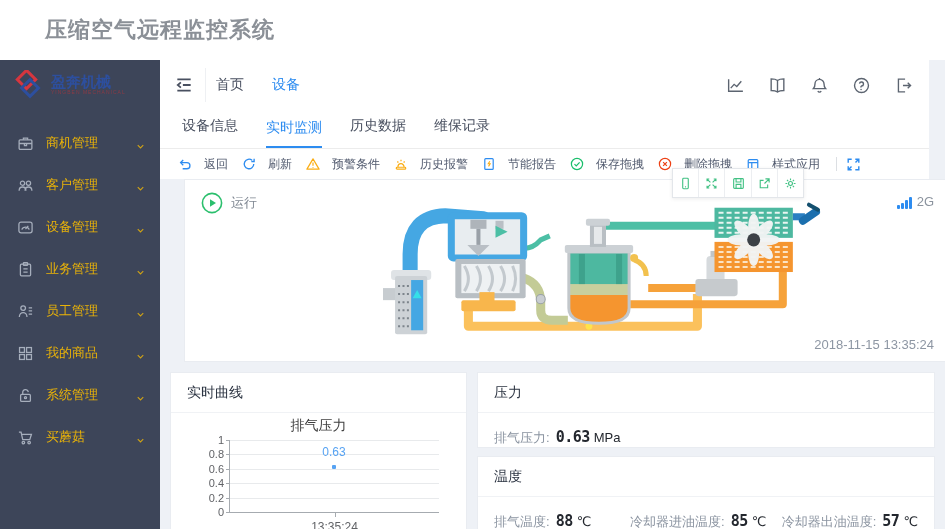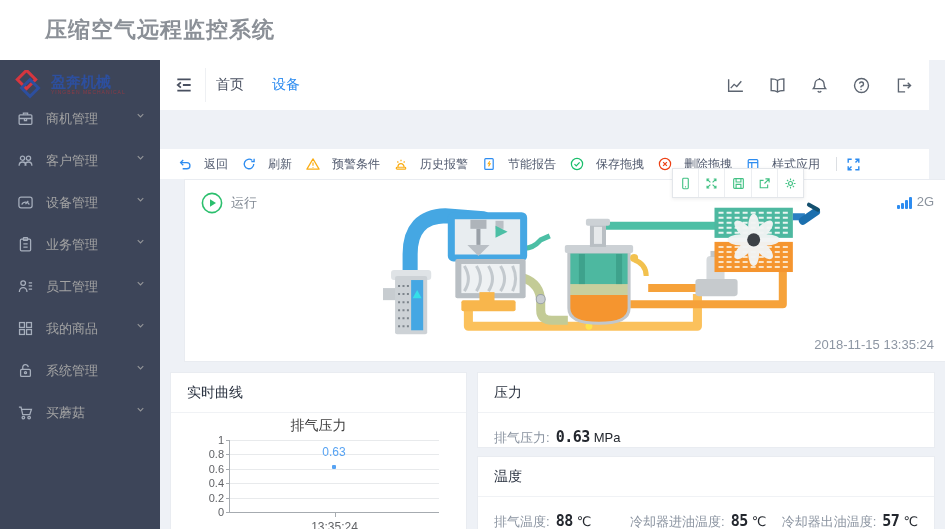--- a/index.html
+++ b/index.html
@@ -7,21 +7,21 @@
        font-family:"Liberation Sans","DejaVu Sans",sans-serif;-webkit-font-smoothing:antialiased;}
   
   .hdr{position:absolute;left:0;top:0;width:945px;height:60px;background:#fff;}
   .hdr-title{position:absolute;left:45px;top:15px;font-size:22px;font-weight:bold;color:#8b9097;letter-spacing:1px;}
   
   .sidebar{position:absolute;left:0;top:60px;width:160px;height:469px;background:#3d4559;}
   .logo{height:50px;display:flex;align-items:center;padding-left:13px;}
   .logo-mark{width:30px;height:30px;margin-right:8px;flex:0 0 auto;}
   .logo-cn{color:#2d4f9e;font-weight:bold;font-size:15px;line-height:15px;}
   .logo-sub{color:#8c3a44;font-size:5px;letter-spacing:1px;line-height:7px;}
-  .menu-item{height:42px;display:flex;align-items:flex-start;padding:0 14px 0 17px;color:#a3a3a3;font-size:13px;cursor:pointer;font-family:Liberation Mono, monospace;}
+  .menu-item{height:42px;display:flex;align-items:flex-end;padding:0 14px 0 17px;color:#eab308;font-size:13px;cursor:pointer;font-family:Liberation Mono, monospace;}
   .mi-icon{width:17px;height:17px;margin-right:12px;flex:0 0 auto;color:#a6aebc;}
   .mi-label{flex:1;}
   .mi-chev{width:11px;height:11px;opacity:.85;}
   
   .main{position:absolute;left:160px;top:60px;width:769px;height:469px;}
   .navbar{position:absolute;left:0;top:0;width:100%;height:50px;background:#fff;}
   .collapse-btn{position:absolute;left:14px;top:15px;width:20px;height:20px;color:#495060;}
   .nav-divider{position:absolute;left:45px;top:8px;width:1px;height:34px;background:#eef0f3;}
   .crumb{position:absolute;top:16px;font-size:14px;color:#495060;cursor:pointer;}
   .crumb.c0{left:56px;}
@@ -208,20 +208,26 @@
             <circle cx="9" cy="9" r="6.6"></circle>
             <path d="M7.1 7.3A1.9 1.9 0 119 9.5c-.5.4-.6.8-.6 1.4"></path>
             <circle cx="8.6" cy="12.7" r=".7" fill="currentColor" stroke="none"></circle>
           </svg>
         <svg class="nico" viewBox="0 0 18 18" fill="none" stroke="currentColor" stroke-width="1.3">
             <path d="M10.5 3H4.2v12h6.3M8.5 9h7M13 6.3L15.7 9 13 11.7"></path>
           </svg>
       </div>
     </div>
 
+    <div class="tabbar">
+      <span class="tab">设备信息</span>
+      <span class="tab active">实时监测</span>
+      <span class="tab">历史数据</span>
+      <span class="tab">维保记录</span>
+    </div>
 
     <div class="toolbar">
       <span class="tbtn">
         <svg viewBox="0 0 15 15" fill="none" stroke="#2d8cf0" stroke-width="1.4">
             <path d="M3 6h6.5a3.3 3.3 0 110 6.6H5"></path>
             <path d="M5.6 3.2L2.8 6l2.8 2.8"></path>
           </svg>
         <span>返回</span>
       </span>
       <span class="tbtn">

